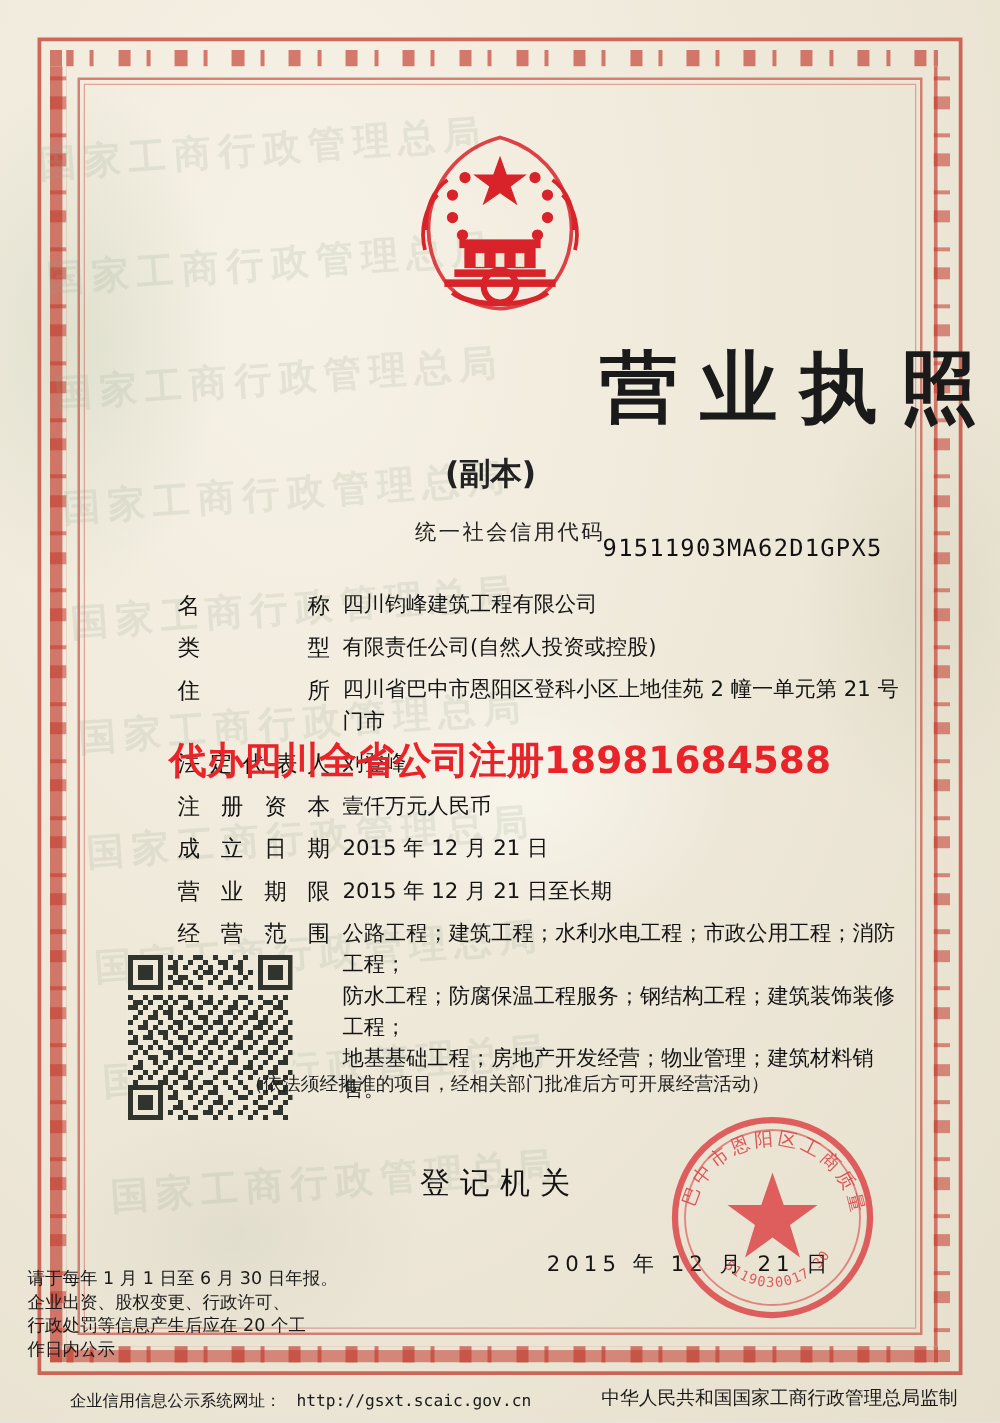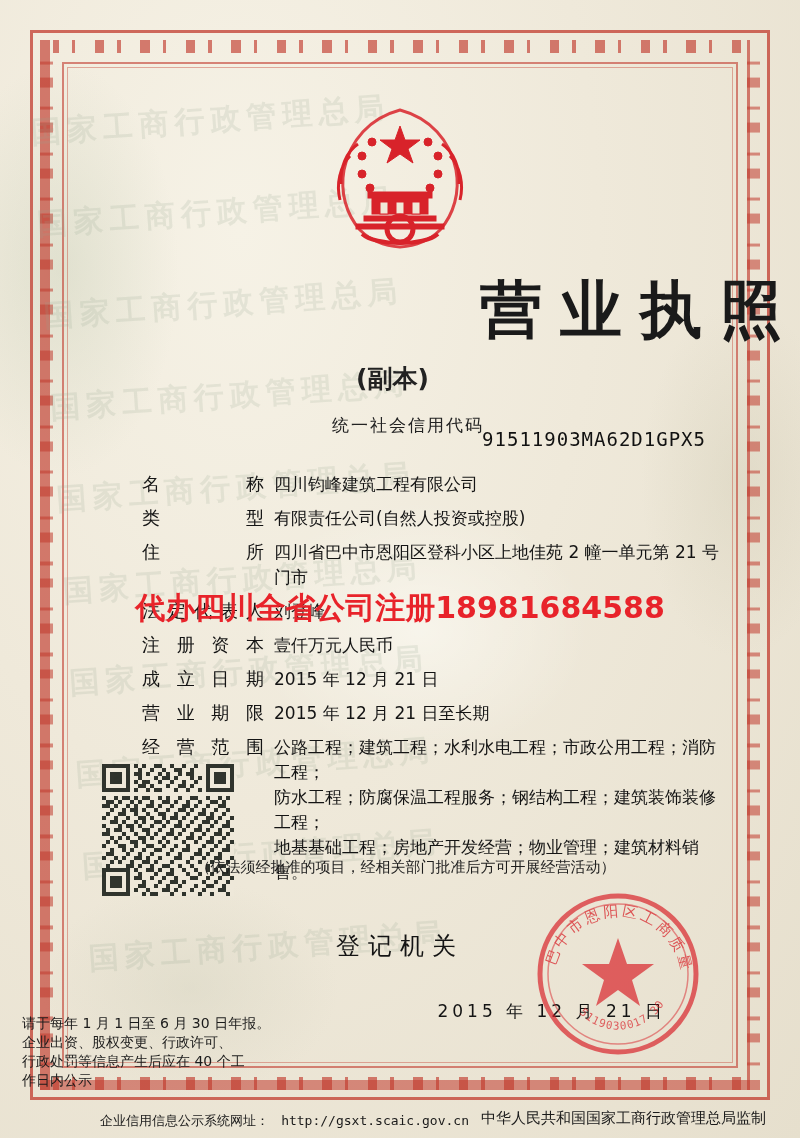--- a/index.html
+++ b/index.html
@@ -252,21 +252,20 @@
     line-height: 19px;
     font-family: "DejaVu Sans", sans-serif;
   }
   .footer-web {
     position: absolute;
     left: 56px;
     bottom: 8px;
     font-size: 13px;
     color: #1a1a1a;
     font-family: "DejaVu Sans", sans-serif;
-    margin-left: 44px;
   }
   .footer-web .url {
     font-family: "DejaVu Sans Mono", monospace;
     margin-left: 8px;
   }
   .footer-right {
     position: absolute;
     right: 34px;
     bottom: 10px;
     font-size: 15px;
@@ -765,21 +764,21 @@
     <text font-size="11" fill="#d8232a" font-family="'DejaVu Sans Mono', monospace" letter-spacing="1" opacity=".85">
       <textPath href="#sealArcBottom" startOffset="16%">5119030017 30</textPath>
     </text>
   </svg>
 
   <div class="ad-text">代办四川全省公司注册18981684588</div>
 
   <div class="footer-left">
     <div>请于每年 1 月 1 日至 6 月 30 日年报。</div>
     <div>企业出资、股权变更、行政许可、</div>
-    <div>行政处罚等信息产生后应在 40 个工</div>
+    <div>行政处罚等信息产生后应在 20 个工</div>
     <div>作日内公示</div>
   </div>
 
   <div class="footer-web">
     <span>企业信用信息公示系统网址：</span>
     <span class="url">http://gsxt.scaic.gov.cn</span>
   </div>
 
   <div class="footer-right">中华人民共和国国家工商行政管理总局监制</div>
 

